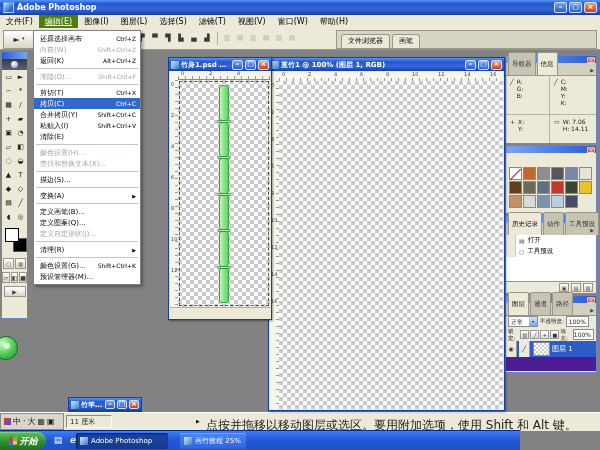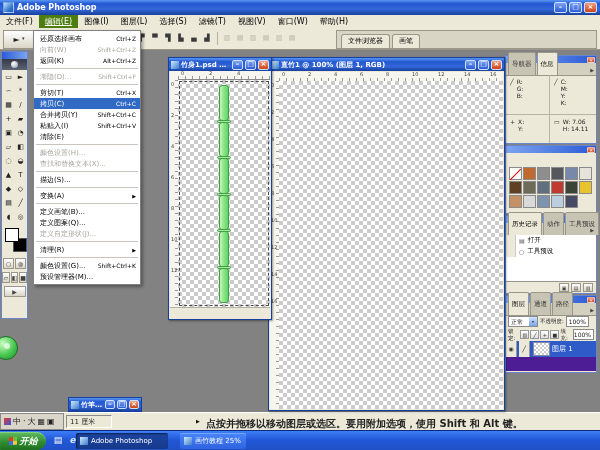--- a/index.html
+++ b/index.html
@@ -166,23 +166,23 @@
   .statusbar{position:absolute;left:0;top:412px;width:600px;height:18px;background:#ece9d8;
     border-top:1px solid #fff;font-size:7px;color:#222;}
   .imebar{position:absolute;left:0;top:0;height:17px;width:64px;background:#d9d5c8;border:1px solid #8a8a8a;
     display:flex;align-items:center;gap:2px;padding:0 3px;box-sizing:border-box;font-size:8px;}
   .ime-i{line-height:15px;}
   .ime-logo{width:7px;height:7px;background:linear-gradient(135deg,#e03a2a,#3a55e0);}
   .zoombox{position:absolute;left:66px;top:2px;width:46px;height:13px;border:1px solid;
     border-color:#8a8a8a #fff #fff #8a8a8a;background:#ece9d8;line-height:12px;padding-left:3px;
     box-sizing:border-box;font-size:7px;}
   .hint-marker{position:absolute;left:196px;top:5px;font-size:5px;color:#111;}
-  .hint{position:absolute;left:206px;top:4px;white-space:nowrap;font-size:10px;font-weight:bold;}
-  
-  .taskbar{position:absolute;left:0;top:430px;width:600px;height:20px;
+  .hint{position:absolute;left:206px;top:4px;white-space:nowrap;font-size:12px;}
+  
+  .taskbar{position:absolute;left:0;top:430px;width:520px;height:20px;
     background:linear-gradient(#3e7ef7,#2257d8 45%,#1f50c4);border-top:1px solid #0a2a80;}
   .startbtn{position:absolute;left:0;top:1px;width:46px;height:18px;border-radius:0 9px 9px 0;
     background:linear-gradient(#63bd63,#2f8d2f 55%,#1f701f);color:#fff;font-size:9px;font-weight:bold;
     font-style:italic;display:flex;align-items:center;justify-content:center;gap:3px;
     box-shadow:inset 0 1px 1px #aaffaa66;}
   .winflag{width:8px;height:8px;display:grid;grid-template-columns:4px 4px;grid-auto-rows:4px;transform:skewY(-6deg);}
   .winflag i{display:block;}
   .ql{position:absolute;left:52px;top:3px;display:flex;gap:3px;}
   .qicon{width:12px;height:13px;font-size:9px;color:#fff;text-align:center;line-height:13px;font-weight:bold;}
   .qicon.ie{color:#cfe8ff;font-style:italic;}

